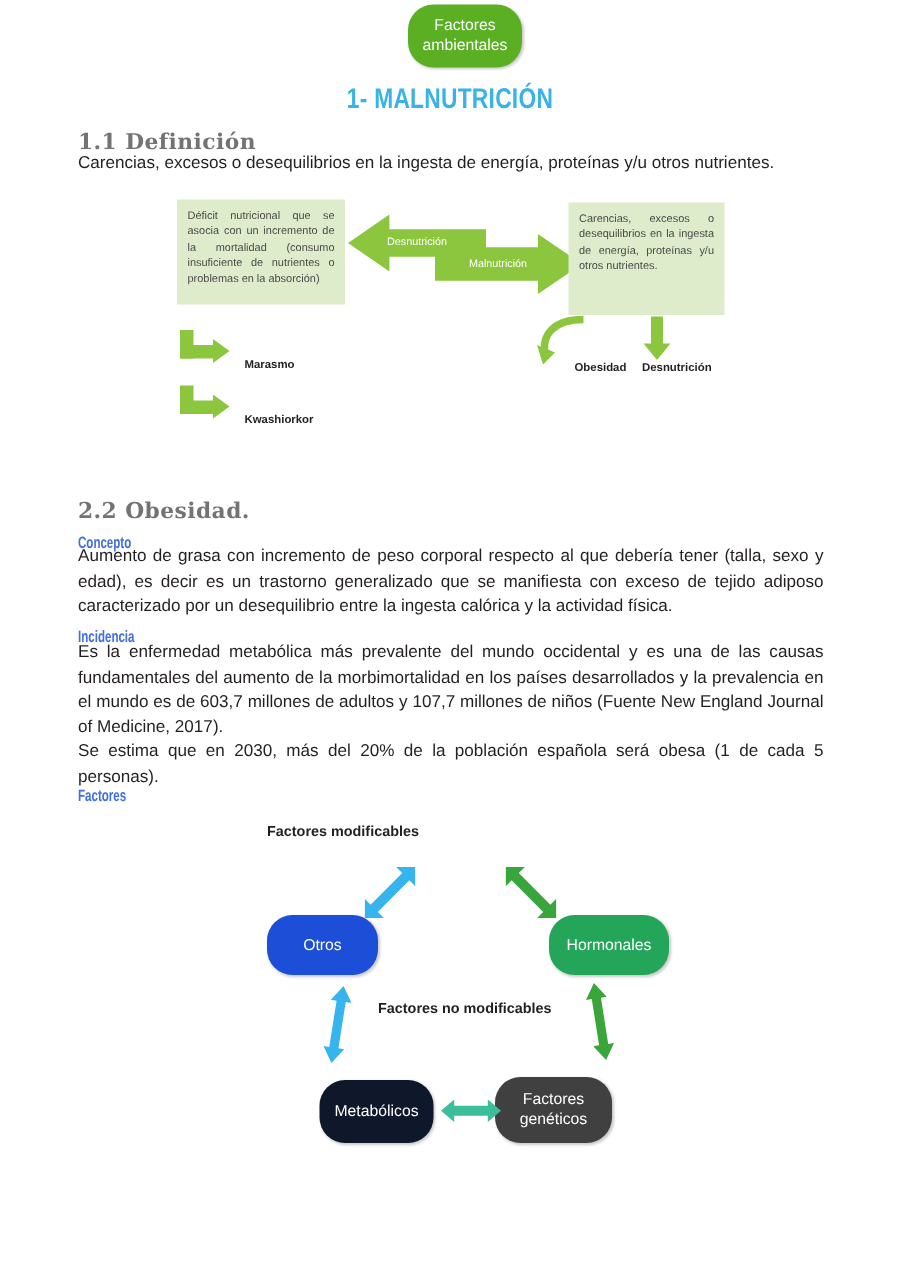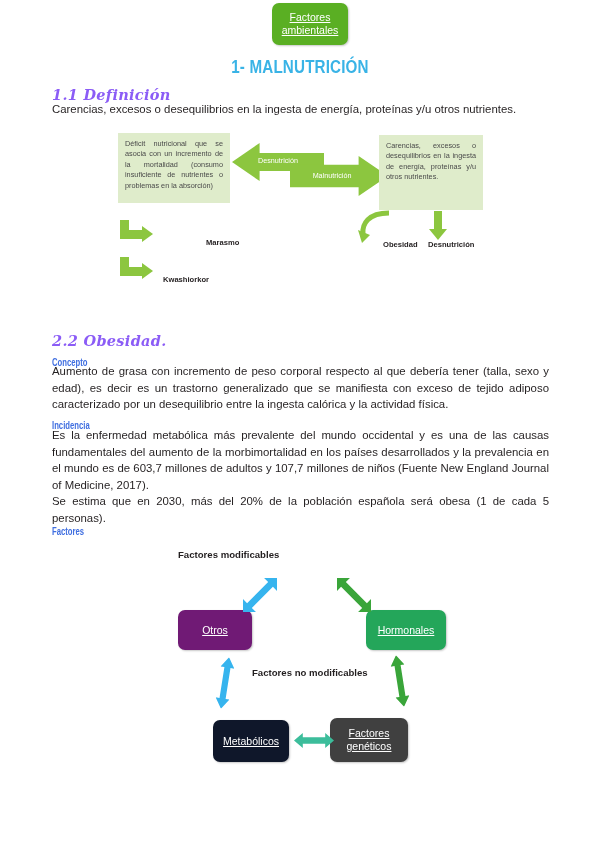--- a/index.html
+++ b/index.html
@@ -19,23 +19,22 @@
     text-align:center;
     color:#39b3e6;
     font-family:"Liberation Sans", sans-serif;
     font-weight:bold;
     font-size:19px;
     letter-spacing:.2px;
     transform:scaleX(.80);
     transform-origin:center top;
   }
   .h-script{
-    color:#8b5cf6;
+    color:#737373;
     font-family:"DejaVu Serif", serif;
-    font-style:italic;
     font-weight:bold;
     font-size:14.5px;
     letter-spacing:.3px;
   }
   .h-blue{
     color:#3f6ee0;
     font-family:"Liberation Sans", sans-serif;
     font-weight:bold;
     font-size:11px;
     transform:scaleX(.70);
@@ -97,45 +96,44 @@
 
   
   .elbow{position:absolute;width:38px;height:26px;}
   .elbow .stem{position:absolute;left:0;top:0;width:9px;height:19px;background:#8cc63f;}
   .elbow .arm{position:absolute;left:0;top:10px;width:24px;height:9px;background:#8cc63f;}
   .elbow .head{position:absolute;left:22px;top:6px;width:0;height:0;
     border-top:8px solid transparent;border-bottom:8px solid transparent;border-left:11px solid #8cc63f;}
   .e1{left:120px;top:90px;}
   .e2{left:120px;top:127px;}
   .lab-small{position:absolute;font-size:7.6px;font-weight:bold;color:#231f20;}
-  .lab-maras{left:163px;top:108px;margin-left:43px;}
+  .lab-maras{left:163px;top:108px;}
   .lab-kwas{left:163px;top:145px;}
 
   
   .down-arrow{position:absolute;left:438px;top:81px;width:0;height:0;}
   .down-arrow .dstem{position:absolute;left:-4px;top:0;width:8px;height:20px;background:#8cc63f;}
   .down-arrow .dhead{position:absolute;left:-9px;top:18px;width:0;height:0;
     border-left:9px solid transparent;border-right:9px solid transparent;border-top:11px solid #8cc63f;}
   .curve{position:absolute;left:358px;top:80px;width:36px;height:40px;}
   .lab-obes{left:383px;top:110px;}
   .lab-desn2{left:428px;top:110px;}
   .cbox{
     position:absolute;
-    border-radius:7px;
+    border-radius:17px;
     color:#ffffff;
     font-size:10.5px;
     line-height:13px;
     display:flex;align-items:center;justify-content:center;
     text-align:center;
     box-shadow:1px 1px 2px rgba(0,0,0,.22);
-    text-decoration:underline;
   }
   .c-amb{left:272px;top:3px;width:76px;height:42px;background:#5aaf23;}
   .c-hor{left:366px;top:610px;width:80px;height:40px;background:#24a65a;}
-  .c-otr{left:178px;top:610px;width:74px;height:40px;background:#701a75;}
+  .c-otr{left:178px;top:610px;width:74px;height:40px;background:#1d4ed8;}
   .c-met{left:213px;top:720px;width:76px;height:42px;background:#0f172a;}
   .c-gen{left:330px;top:718px;width:78px;height:44px;background:#404040;}
 
   .cyc-lab{position:absolute;font-size:9.6px;font-weight:bold;color:#231f20;}
   .lab-mod{left:150px;top:549px;padding-left:28px;}
   .lab-nomod{left:252px;top:667px;}
 
   
   .diag{position:absolute;width:34px;height:34px;}
   .diag-blue{left:243px;top:578px;

